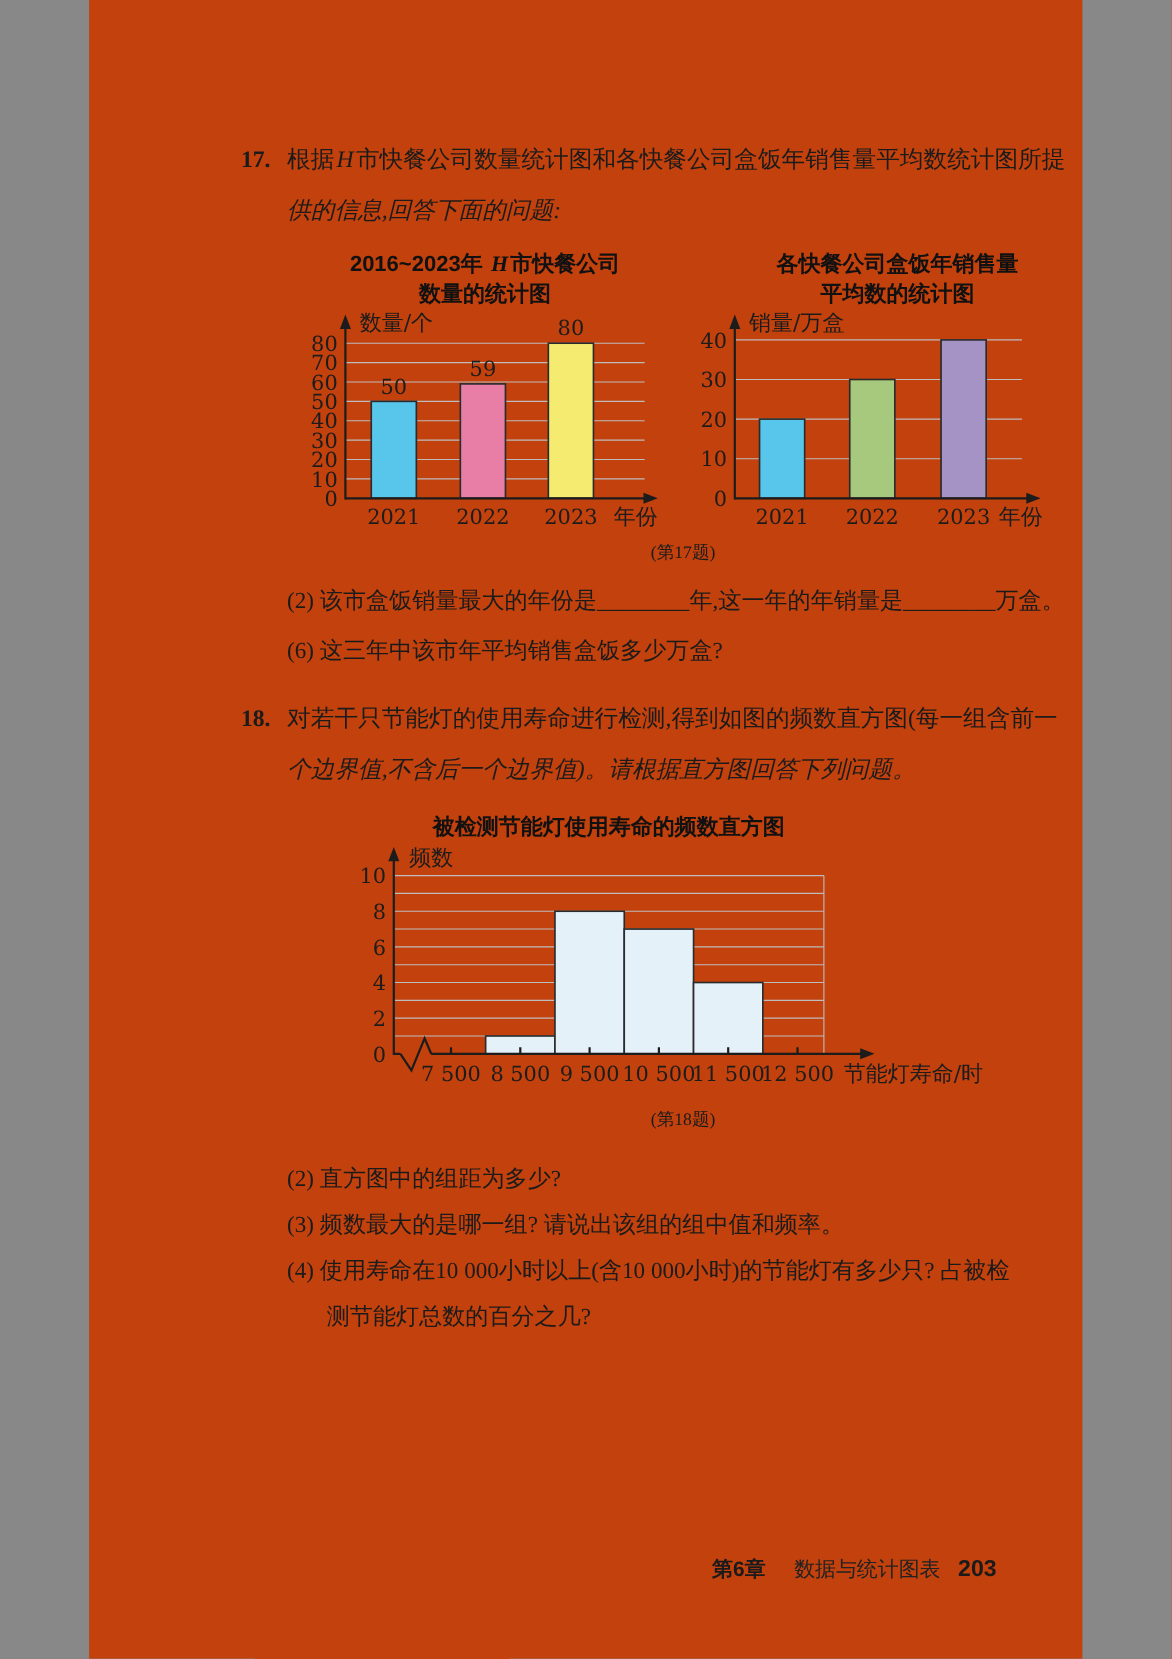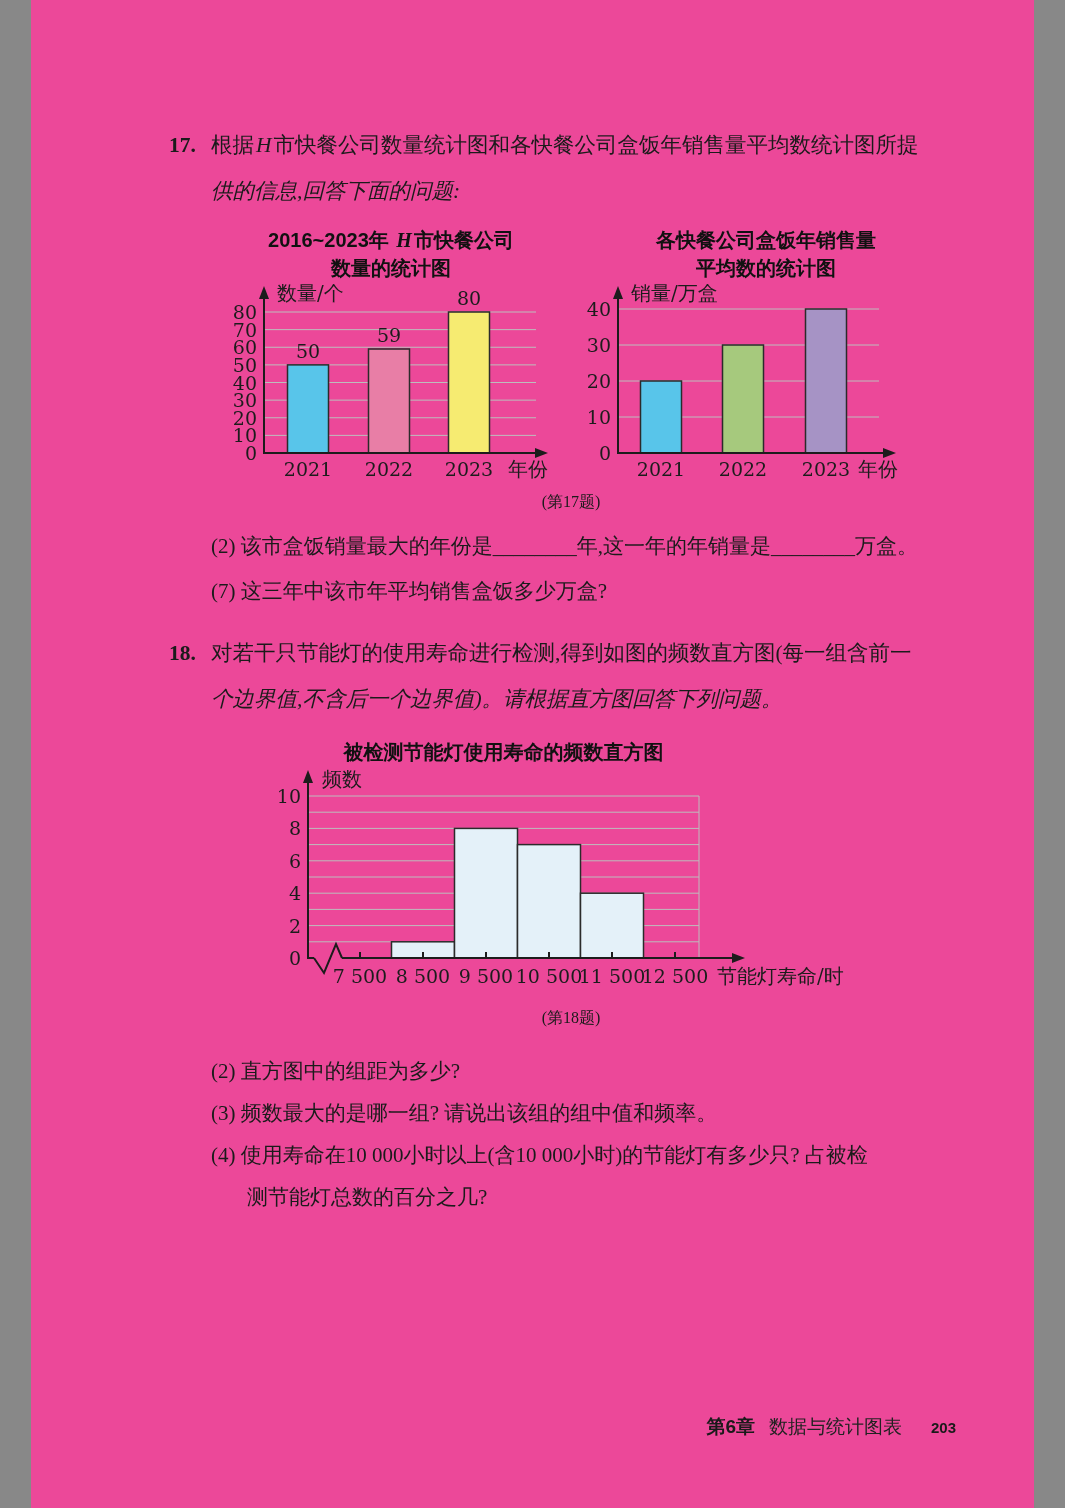--- a/index.html
+++ b/index.html
@@ -1,18 +1,18 @@
 <!DOCTYPE html>
 <html><head>
 <meta charset="utf-8">
 <style>
   html,body { margin:0; padding:0; background:#888; }
   .page {
-    position:relative; width:1003px; height:1508px; margin:0 auto;
-    background:#ec4899; overflow:hidden;
+    position:relative; width:903px; height:1508px; margin:0 auto;
+    background:#c2410c; overflow:hidden;
     font-family:"Liberation Serif","DejaVu Serif",serif;
     color:#1b1b1b;
   }
   .abs { position:absolute; }
   .ptext { font-size:21.5px; line-height:46px; white-space:nowrap; }
   .pline { display:flex; }
   .pnum { width:42px; font-weight:bold; flex:0 0 42px; }
   .cont { padding-left:42px;font-style:italic; }
   .var { font-style:italic; font-family:"Liberation Serif",serif; padding:0 2px; }
   .ctitle {
@@ -30,22 +30,22 @@
   svg .grid { stroke:#bdbdbd; stroke-width:1; }
   svg .axis { stroke:#1c1c1c; stroke-width:2; fill:none; }
   svg .bar  { stroke:#2b2b2b; stroke-width:1.5; }
   svg .ah   { fill:#1c1c1c; stroke:none; }
   .footer {
     position:absolute; top:1414px; right:78px;
     display:flex; align-items:baseline;
     font-family:"Liberation Sans","DejaVu Sans",sans-serif; color:#1a1a1a;
   }
   .footer .chap { font-weight:700; font-size:19px; }
-  .footer .sect { font-size:19px; margin-left:14px; color:#222; }
-  .footer .pgnum { font-weight:700; font-size:15px; margin-left:29px; }
+  .footer .sect { font-size:19px; margin-left:26px; color:#222; }
+  .footer .pgnum { font-weight:700; font-size:21px; margin-left:16px; }
 </style>
 </head>
 <body>
 
 <div class="page">
 
   <div class="abs ptext" style="left:138px; top:122px; width:810px;">
     <div class="pline">
       <span class="pnum">17.</span>
       <span><span>根据</span><i class="var">H</i><span>市快餐公司数量统计图和各快餐公司盒饭年销售量平均数统计图所提</span></span>
@@ -121,21 +121,21 @@
         <text x="240" y="192" text-anchor="middle" class="">2023</text>
         <text x="45" y="16" text-anchor="start" class="cjk">销量/万盒</text>
         <text x="272" y="192" text-anchor="start" class="cjk">年份</text>
       </svg>
   </div>
 
   <div class="abs caption" style="left:90px; top:492px; width:900px;">(第17题)</div>
 
   <div class="abs qlist q17" style="left:180px; top:524px;">
     <div>(2) 该市盒饭销量最大的年份是________年,这一年的年销量是________万盒。</div>
-    <div>(7) 这三年中该市年平均销售盒饭多少万盒?</div>
+    <div>(6) 这三年中该市年平均销售盒饭多少万盒?</div>
   </div>
 
   <div class="abs ptext" style="left:138px; top:630px; width:810px;">
     <div class="pline">
       <span class="pnum">18.</span>
       <span>对若干只节能灯的使用寿命进行检测,得到如图的频数直方图(每一组含前一</span>
     </div>
     <div class="cont">个边界值,不含后一个边界值)。请根据直方图回答下列问题。</div>
   </div>
 

